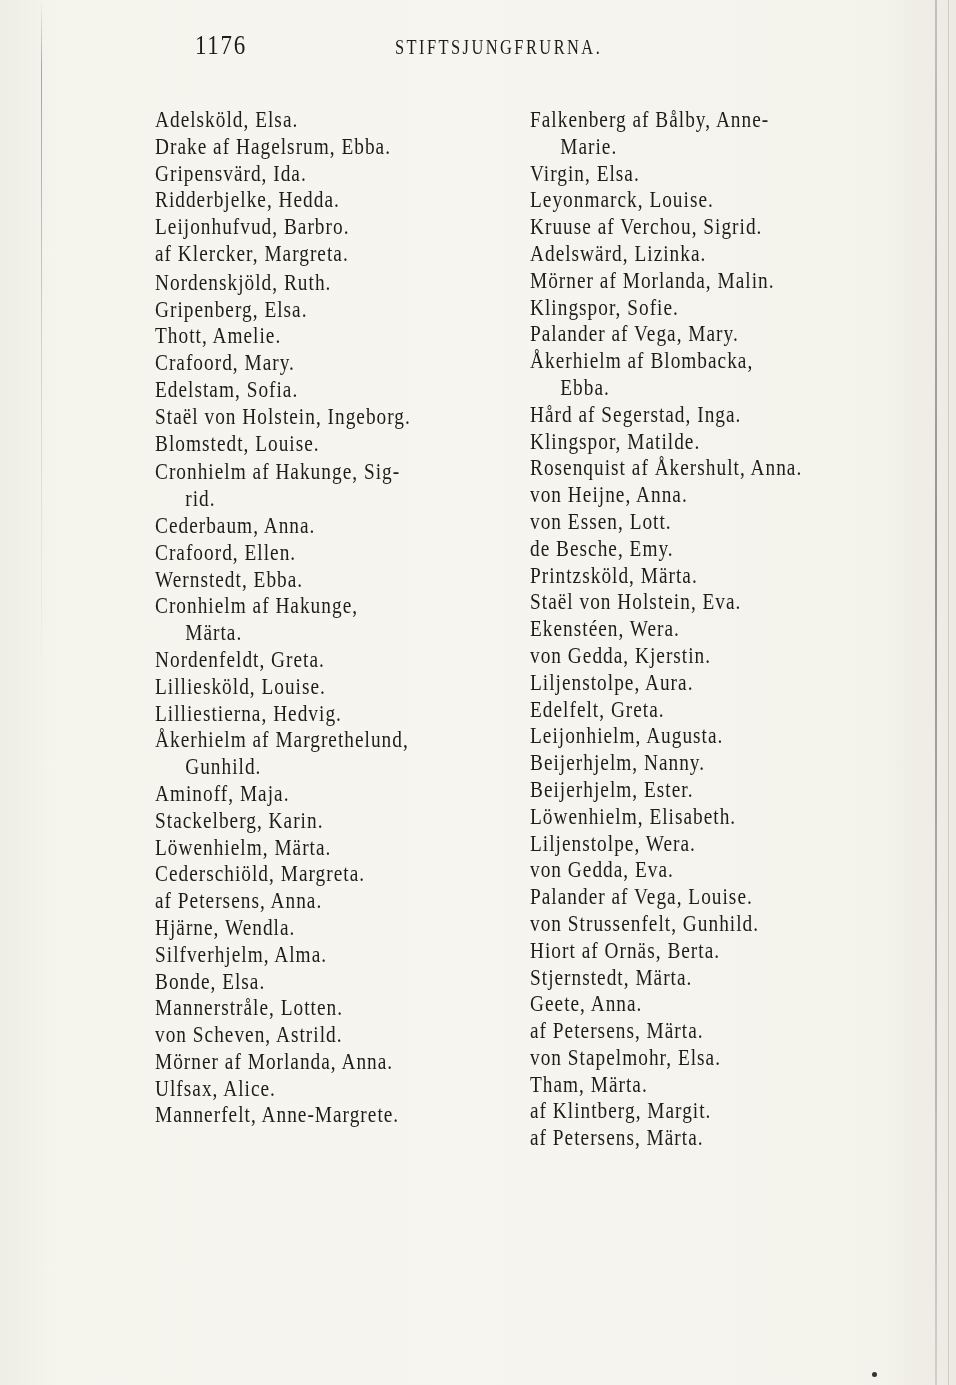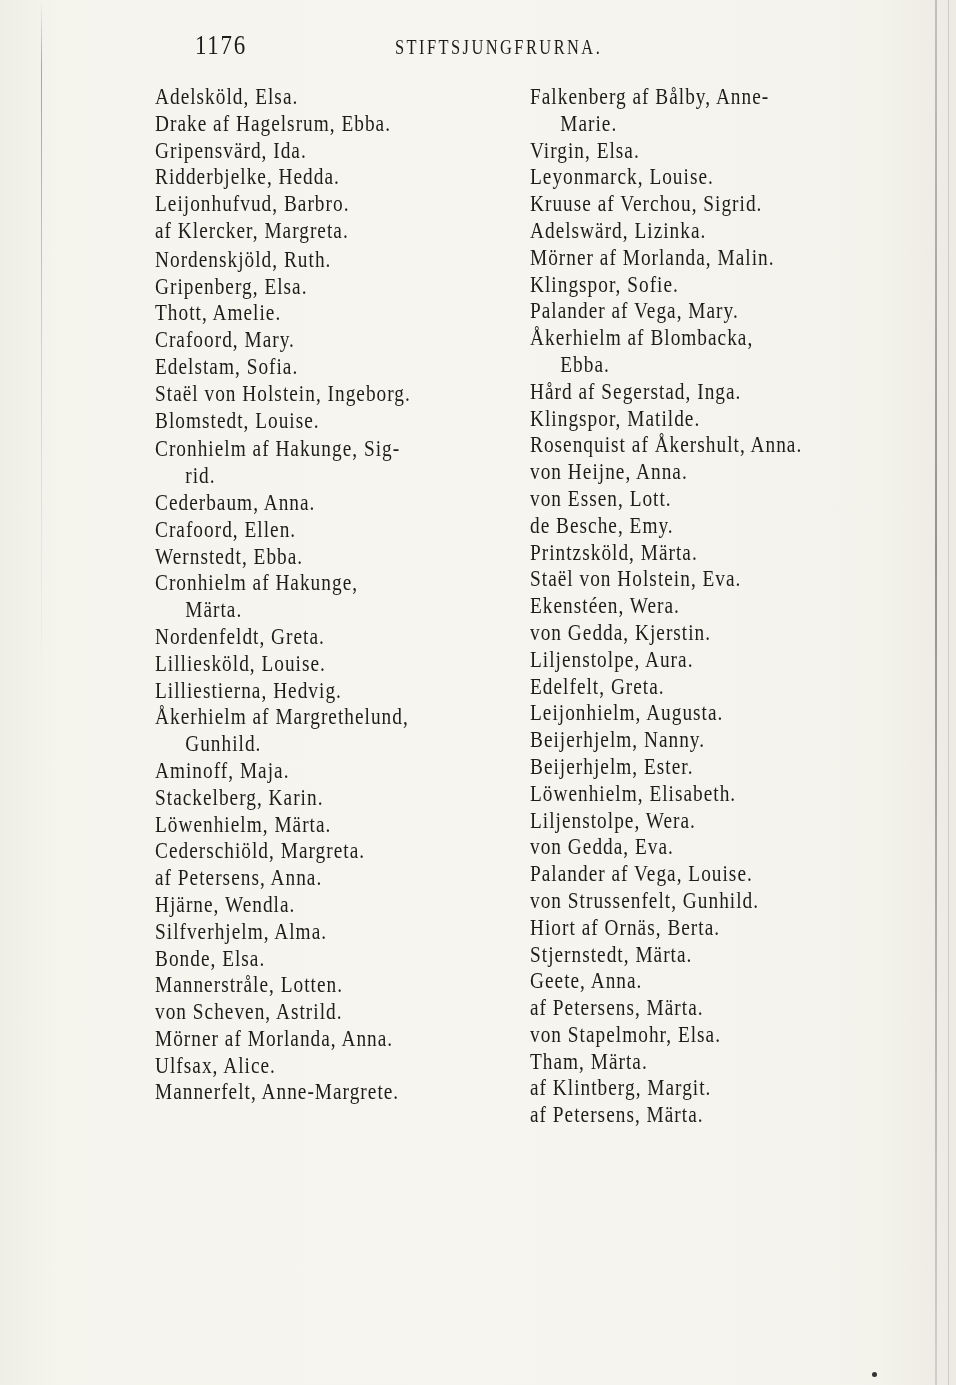--- a/index.html
+++ b/index.html
@@ -31,21 +31,21 @@
   }
   .page-number {
     position:absolute; left:195px; top:0; font-size:27px; letter-spacing:2px;
     transform:scaleX(0.85); transform-origin:left top;
   }
   .running-title {
     position:absolute; left:395px; top:6px; font-size:20px; letter-spacing:3px;
     transform:scaleX(0.82); transform-origin:left top;
   }
   .col {
-    position:absolute; top:84px;
+    position:absolute; top:107px;
   }
   .col-left { left:155px; width:350px; }
   .col-right { left:530px; width:360px; }
   .entry {
     font-size:23px; line-height:26.8px; white-space:nowrap;
     letter-spacing:1.2px;
     transform:scaleX(0.84); transform-origin:left top;
     height:26.8px;
   }
   .entry.cont { padding-left:36px; }

